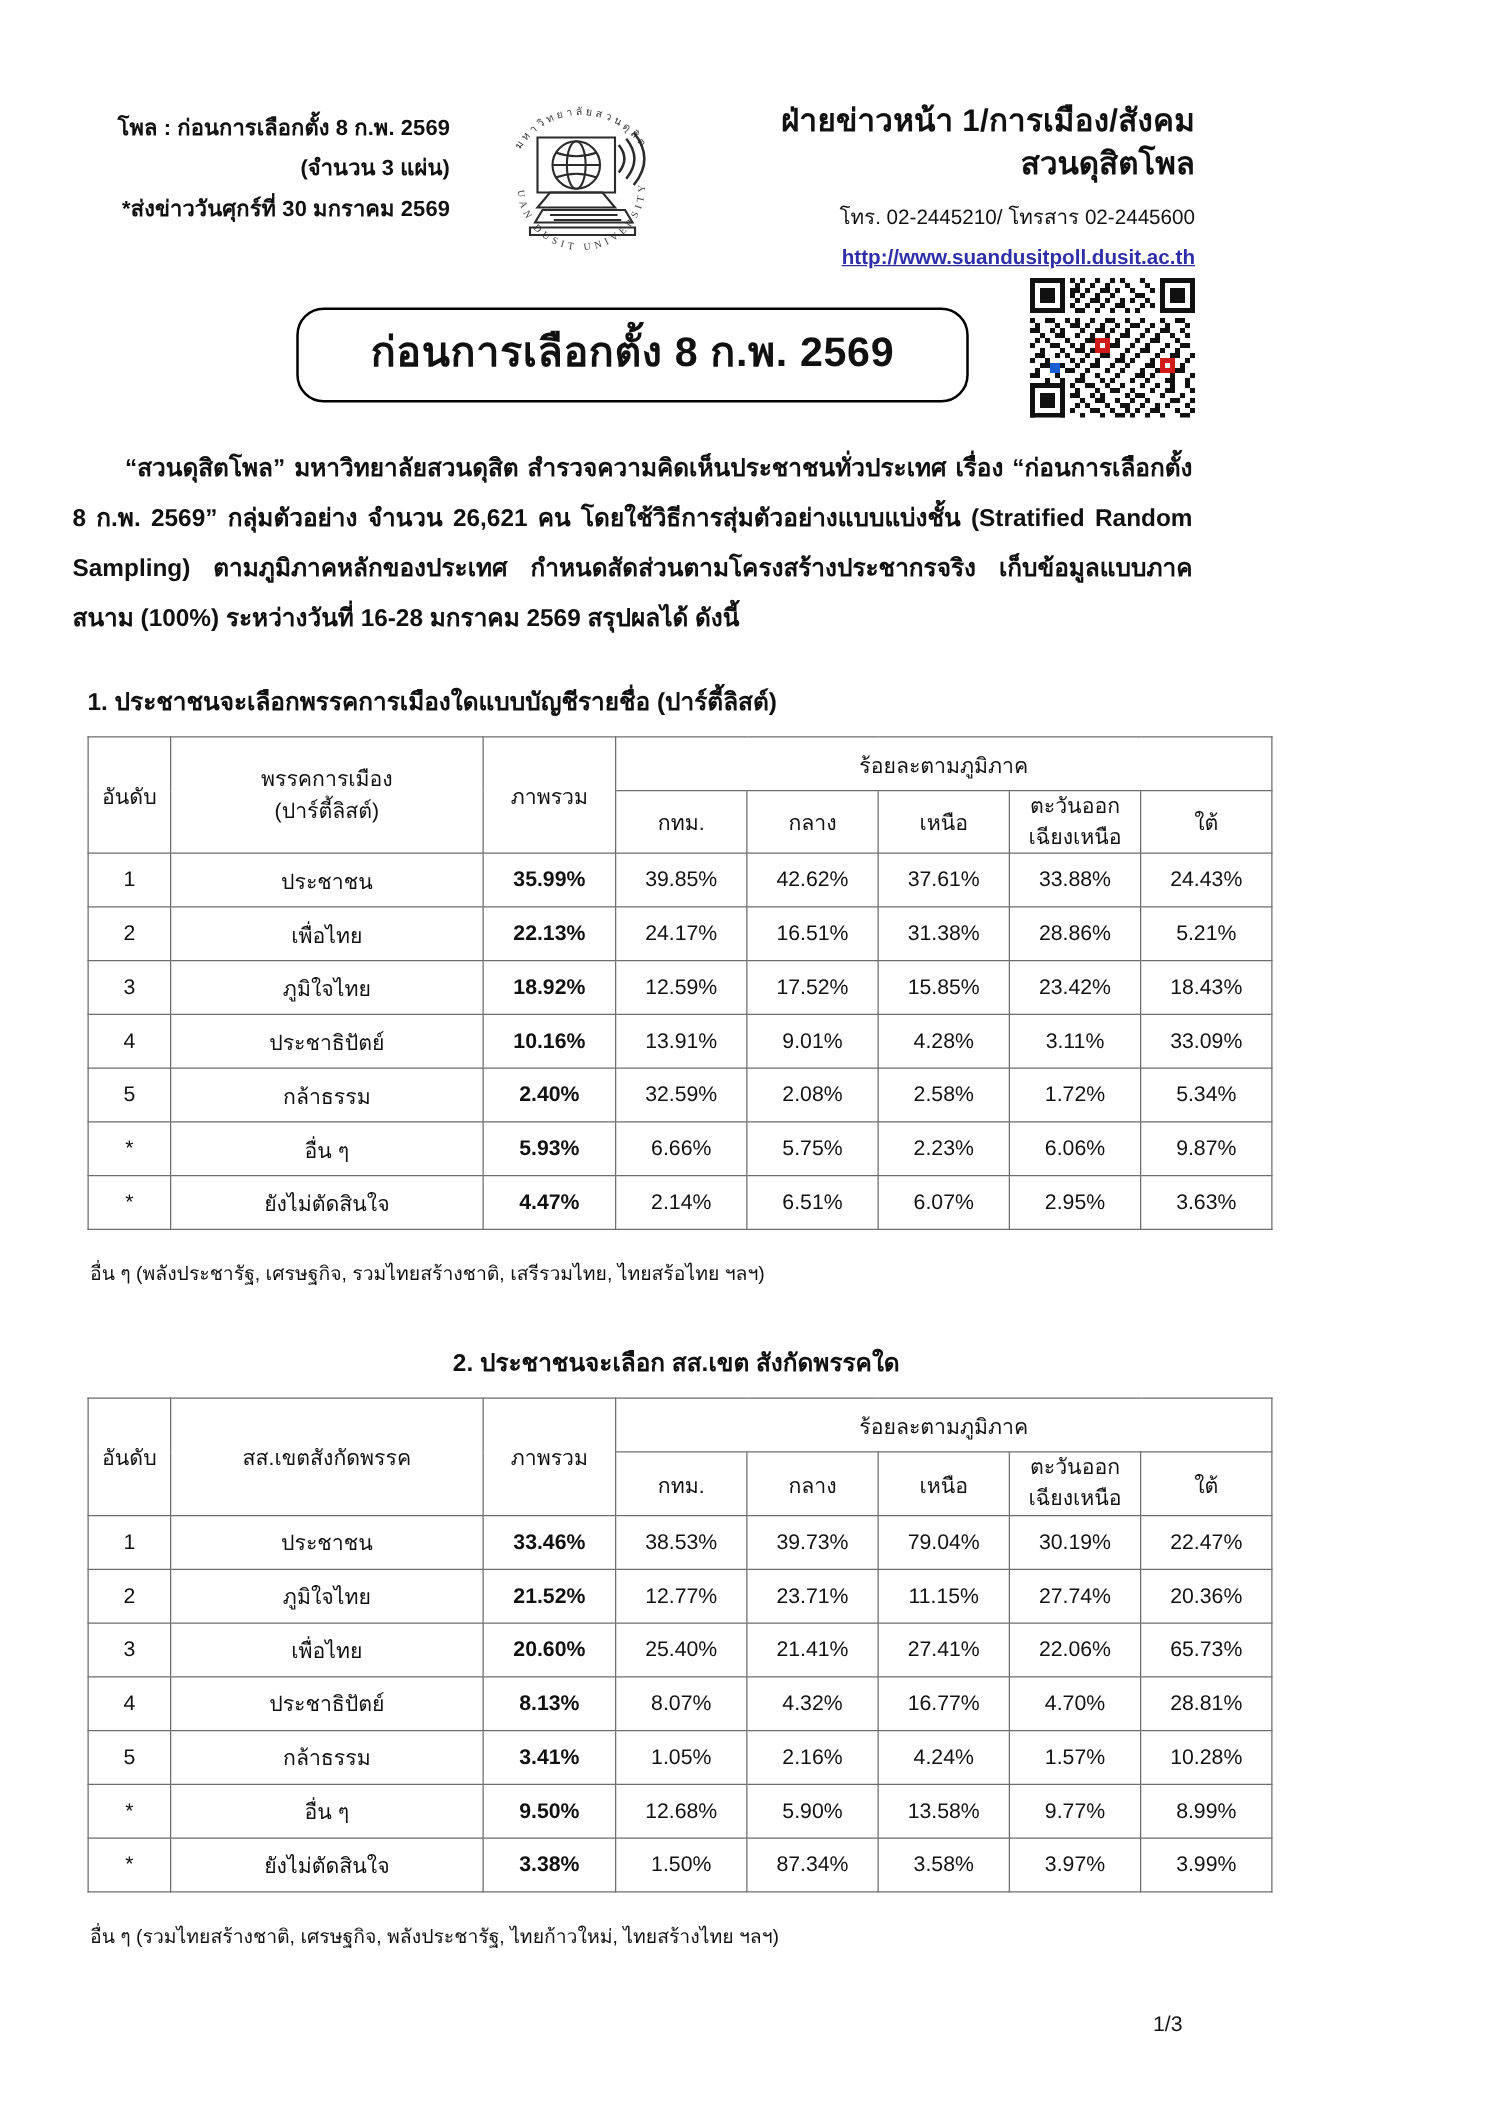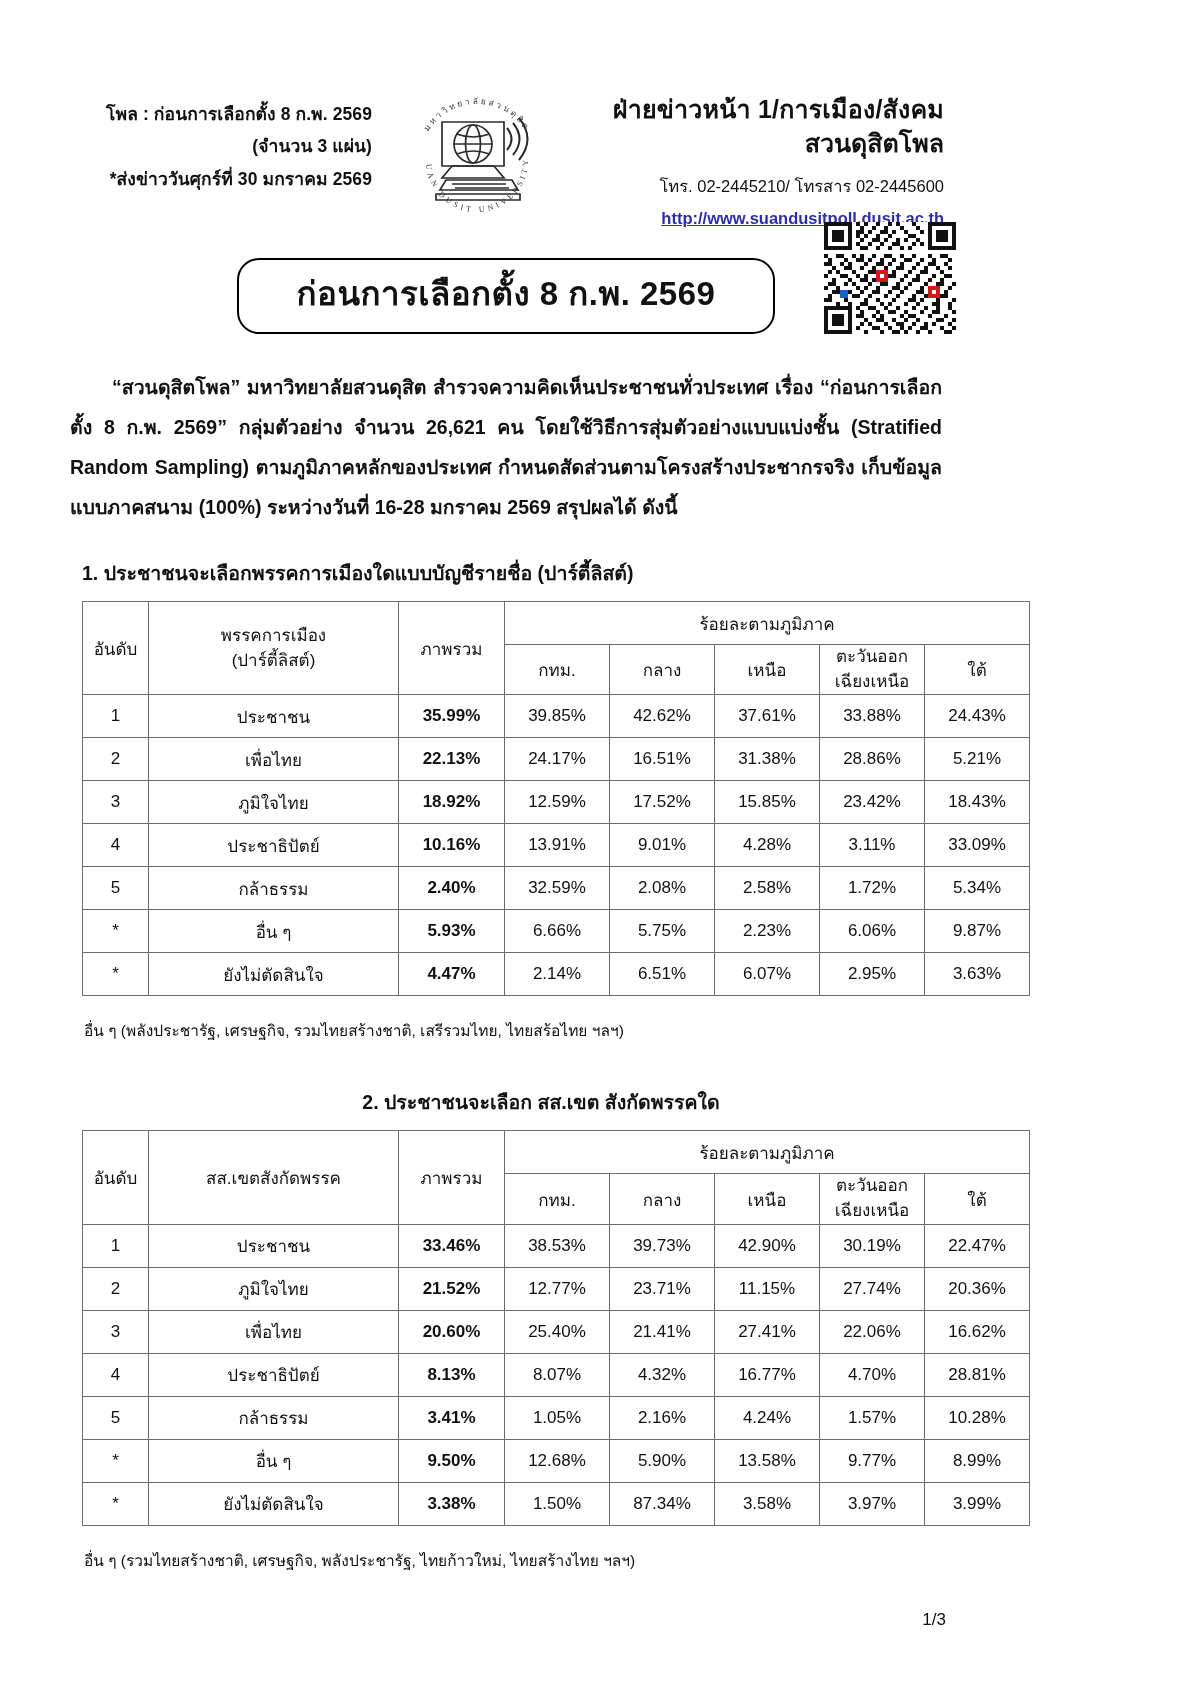--- a/index.html
+++ b/index.html
@@ -12,21 +12,21 @@
     height: 1690px;
     font-family: "Liberation Sans", "DejaVu Sans", sans-serif;
     color: #1b1b1b;
     position: relative;
     overflow: hidden;
   }
   .page {
     position: relative;
     width: 1012px;
     height: 1690px;
-    padding: 12px;
+    padding: 0;
     box-sizing: border-box;
   }
 
   
   .header {
     display: flex;
     align-items: flex-start;
     justify-content: space-between;
     padding: 78px 56px 0 40px;
     box-sizing: border-box;
@@ -655,21 +655,21 @@
           <th>ใต้</th>
         </tr>
       </thead>
       <tbody>
           <tr>
             <td class="rank-cell">1</td>
             <td class="party-cell">ประชาชน</td>
             <td class="overall-cell">33.46%</td>
             <td>38.53%</td>
             <td>39.73%</td>
-            <td>42.90%</td>
+            <td>79.04%</td>
             <td>30.19%</td>
             <td>22.47%</td>
           </tr>
           <tr>
             <td class="rank-cell">2</td>
             <td class="party-cell">ภูมิใจไทย</td>
             <td class="overall-cell">21.52%</td>
             <td>12.77%</td>
             <td>23.71%</td>
             <td>11.15%</td>
@@ -677,21 +677,21 @@
             <td>20.36%</td>
           </tr>
           <tr>
             <td class="rank-cell">3</td>
             <td class="party-cell">เพื่อไทย</td>
             <td class="overall-cell">20.60%</td>
             <td>25.40%</td>
             <td>21.41%</td>
             <td>27.41%</td>
             <td>22.06%</td>
-            <td>16.62%</td>
+            <td>65.73%</td>
           </tr>
           <tr>
             <td class="rank-cell">4</td>
             <td class="party-cell">ประชาธิปัตย์</td>
             <td class="overall-cell">8.13%</td>
             <td>8.07%</td>
             <td>4.32%</td>
             <td>16.77%</td>
             <td>4.70%</td>
             <td>28.81%</td>

